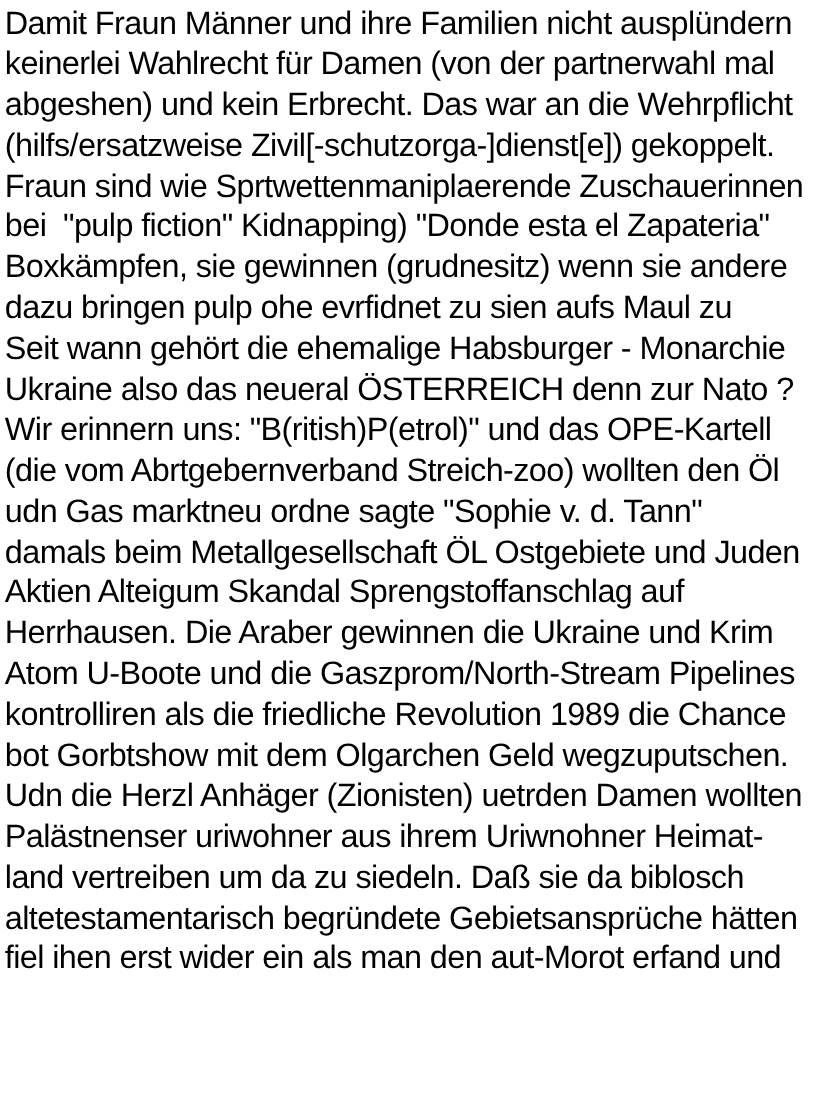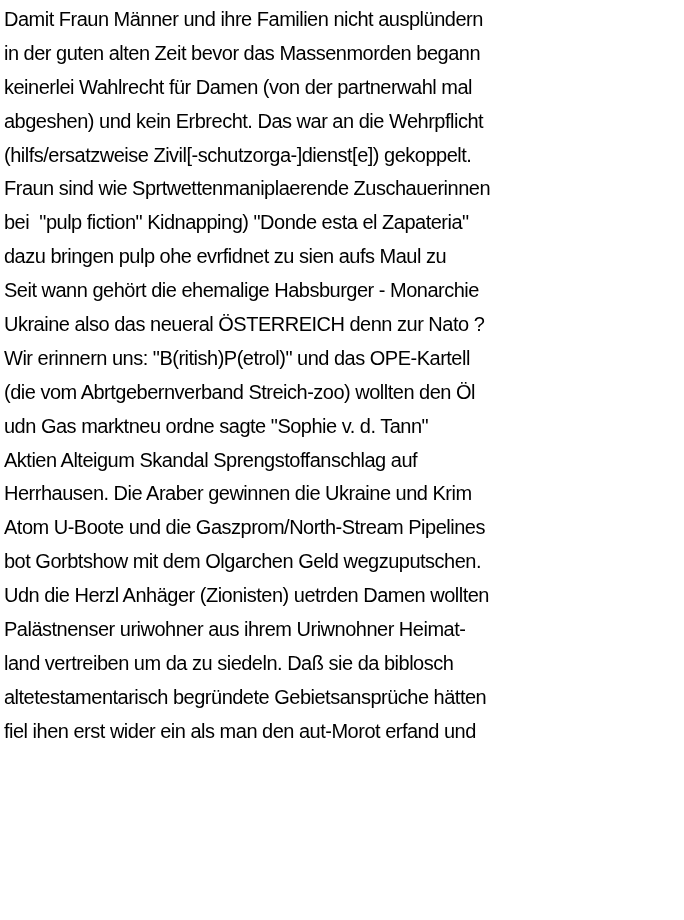--- a/index.html
+++ b/index.html
@@ -12,53 +12,55 @@
   }
   .page {
     box-sizing: border-box;
     width: 684px;
     height: 920px;
     background: #ffffff;
     padding: 3px 0 0 4px;
   }
   .text-block {
     font-family: "Liberation Sans", "DejaVu Sans", sans-serif;
-    font-size: 20px;
+    font-size: 27px;
     line-height: 33.9px;
     letter-spacing: -0.5px;
     color: #000000;
     font-weight: 400;
   }
   .text-line {
     white-space: pre;      
     height: 33.9px;
     overflow: visible;
   }
 </style>
 </head>
 <body style="background: rgb(255, 255, 255);">
 
 <div class="page">
   <div class="text-block" id="text-block" style="color: rgb(0, 0, 0);">
       <div class="text-line">Damit Fraun Männer und ihre Familien nicht ausplündern</div>
-      <div class="text-line">in der guten alten Zeit bevor das Massenmorden begann</div>
       <div class="text-line">keinerlei Wahlrecht für Damen (von der partnerwahl mal</div>
       <div class="text-line">abgeshen) und kein Erbrecht. Das war an die Wehrpflicht</div>
       <div class="text-line">(hilfs/ersatzweise Zivil[-schutzorga-]dienst[e]) gekoppelt.</div>
       <div class="text-line">Fraun sind wie Sprtwettenmaniplaerende Zuschauerinnen</div>
       <div class="text-line">bei  "pulp fiction" Kidnapping) "Donde esta el Zapateria"</div>
+      <div class="text-line">Boxkämpfen, sie gewinnen (grudnesitz) wenn sie andere</div>
       <div class="text-line">dazu bringen pulp ohe evrfidnet zu sien aufs Maul zu</div>
       <div class="text-line">Seit wann gehört die ehemalige Habsburger - Monarchie</div>
       <div class="text-line">Ukraine also das neueral ÖSTERREICH denn zur Nato ?</div>
       <div class="text-line">Wir erinnern uns: "B(ritish)P(etrol)" und das OPE-Kartell</div>
       <div class="text-line">(die vom Abrtgebernverband Streich-zoo) wollten den Öl</div>
       <div class="text-line">udn Gas marktneu ordne sagte "Sophie v. d. Tann"</div>
+      <div class="text-line">damals beim Metallgesellschaft ÖL Ostgebiete und Juden</div>
       <div class="text-line">Aktien Alteigum Skandal Sprengstoffanschlag auf</div>
       <div class="text-line">Herrhausen. Die Araber gewinnen die Ukraine und Krim</div>
       <div class="text-line">Atom U-Boote und die Gaszprom/North-Stream Pipelines</div>
+      <div class="text-line">kontrolliren als die friedliche Revolution 1989 die Chance</div>
       <div class="text-line">bot Gorbtshow mit dem Olgarchen Geld wegzuputschen.</div>
       <div class="text-line">Udn die Herzl Anhäger (Zionisten) uetrden Damen wollten</div>
       <div class="text-line">Palästnenser uriwohner aus ihrem Uriwnohner Heimat-</div>
       <div class="text-line">land vertreiben um da zu siedeln. Daß sie da biblosch</div>
       <div class="text-line">altetestamentarisch begründete Gebietsansprüche hätten</div>
       <div class="text-line">fiel ihen erst wider ein als man den aut-Morot erfand und</div>
     </div>
 </div>
 
 </body></html>

